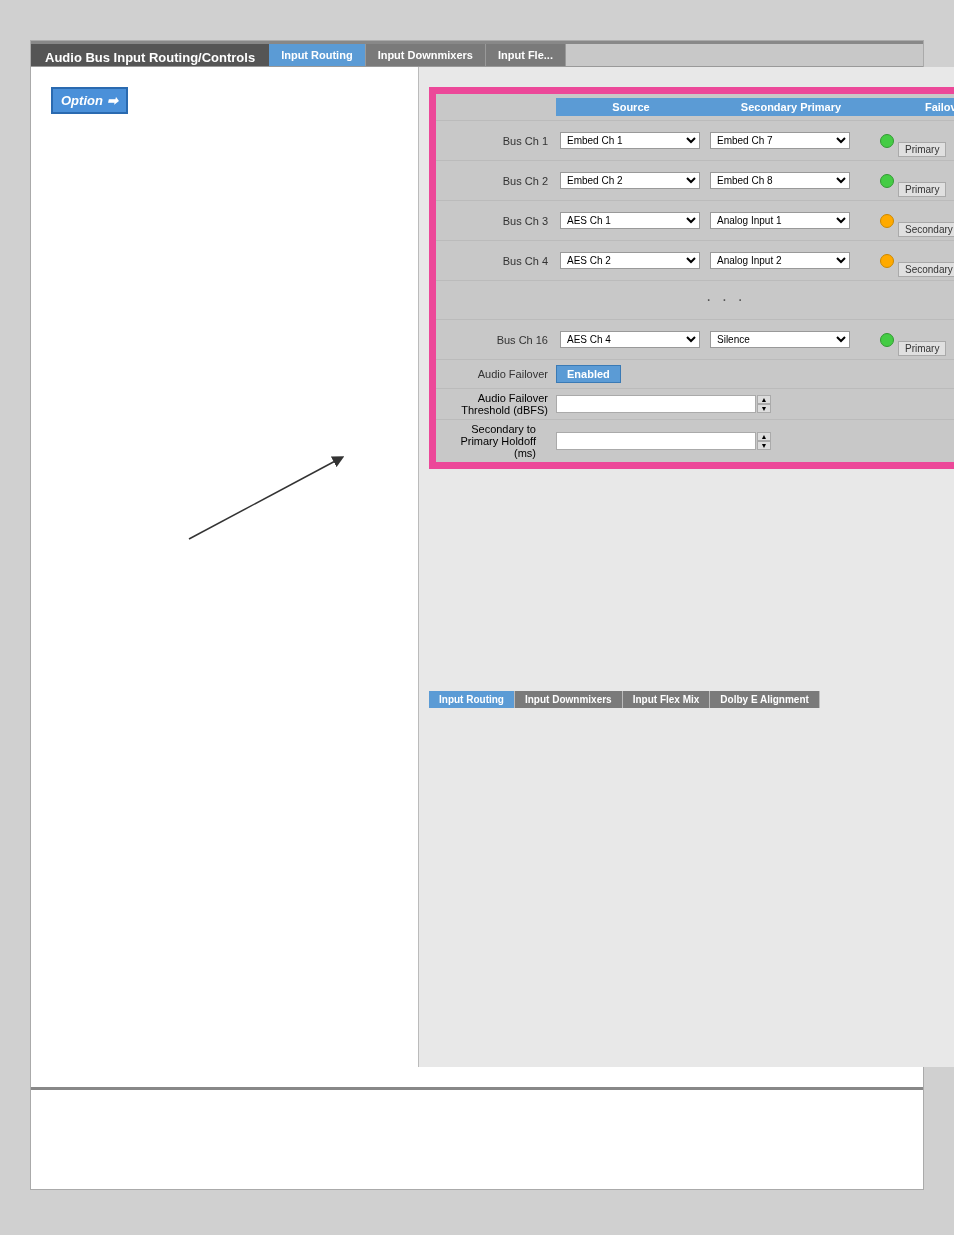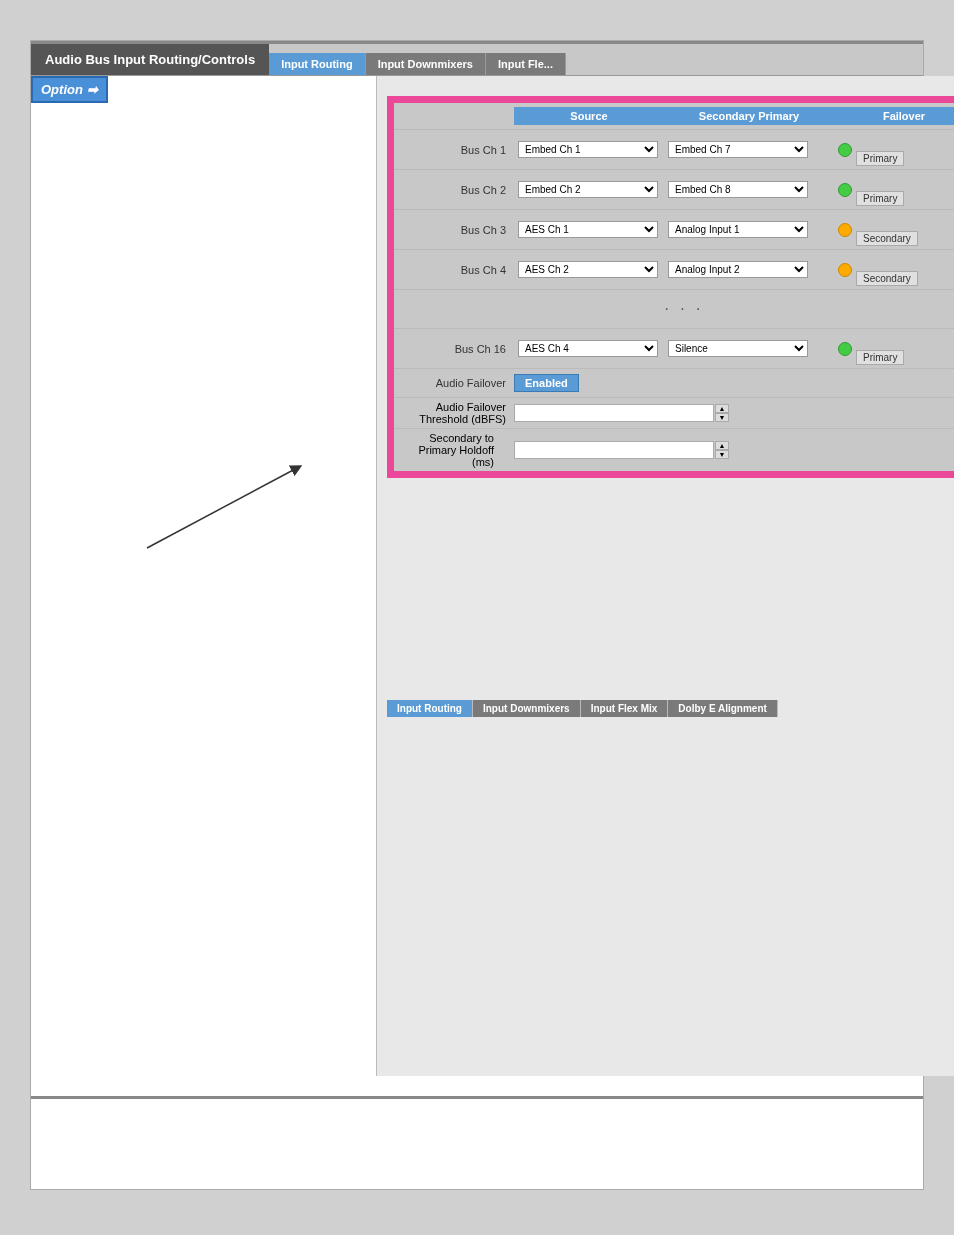--- a/index.html
+++ b/index.html
@@ -34,23 +34,23 @@
     
     .header-panel {
       background: #c8c8c8;
       border-bottom: 1px solid #999;
       display: flex;
       align-items: stretch;
     }
 
     .title-section {
       background: #555;
-      padding: 8px 14px;
-      display: flex;
-      align-items: flex-start;
+      padding: 1px 14px;
+      display: flex;
+      align-items: flex-end;
     }
 
     .title-section h1 {
       color: #fff;
       font-size: 13px;
       font-weight: bold;
       white-space: nowrap;
     }
 
     .tabs-section {
@@ -77,23 +77,24 @@
       color: #fff;
     }
 
     
     .content-area {
       display: flex;
       min-height: 1000px;
     }
 
     .left-panel {
-      width: 346px;
+      width: 388px;
       background: #ffffff;
       border-right: 1px solid #bbb;
+      padding: 20px;
       flex-shrink: 0;
     }
 
     .option-btn {
       display: inline-flex;
       align-items: center;
       background: #4a90d9;
       border: 2px solid #2a6ab0;
       padding: 4px 8px;
       cursor: pointer;

